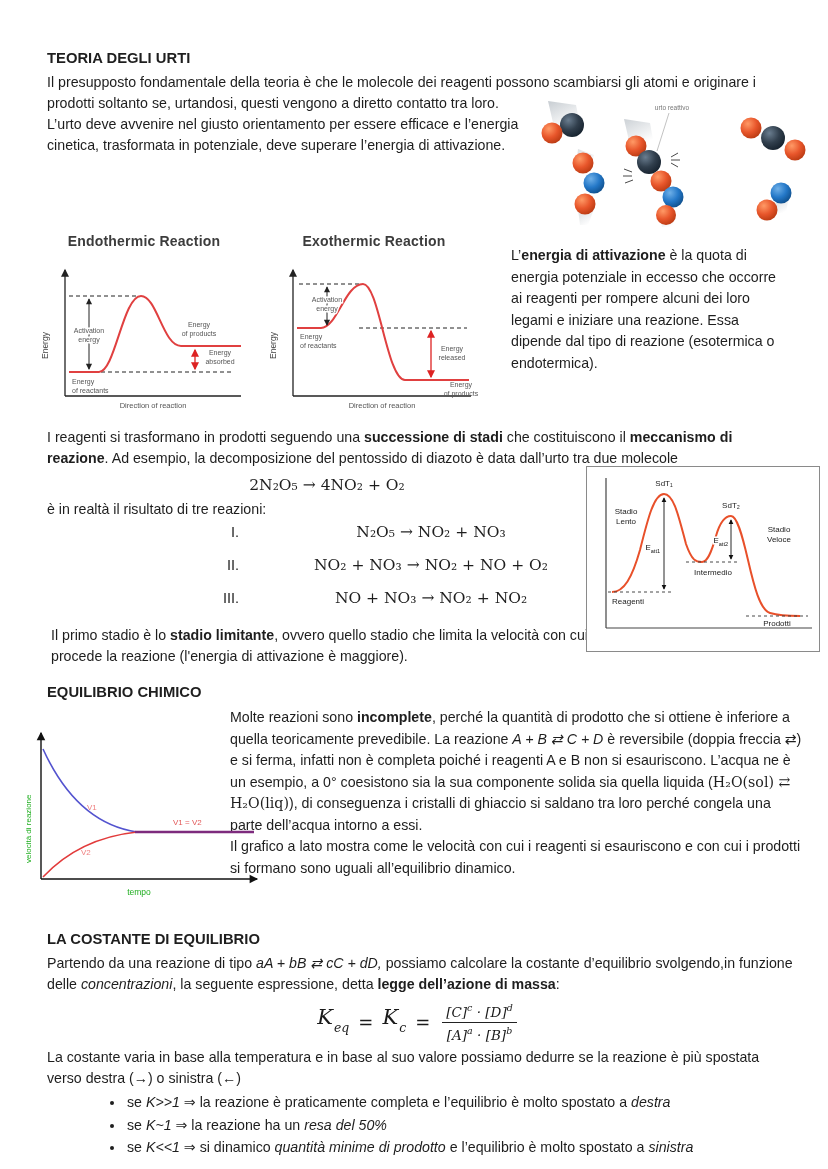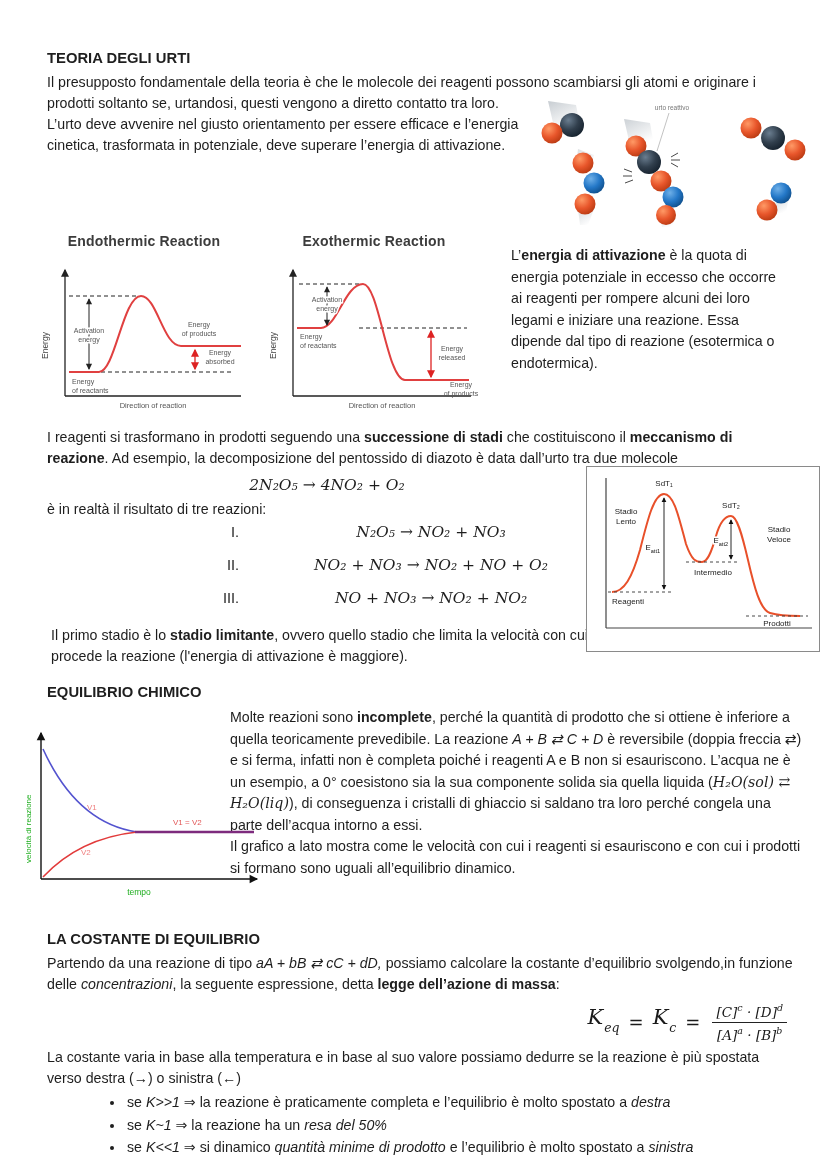--- a/index.html
+++ b/index.html
@@ -2,21 +2,21 @@
 <html><head>
 <meta charset="utf-8">
 <style>
   html,body{margin:0;padding:0;background:#fff;}
   body{width:828px;height:1169px;position:relative;overflow:hidden;
        font-family:"Liberation Sans",sans-serif;font-size:14.2px;line-height:21px;color:#1e1e1e;}
   .page{padding:48px 41px 0 47px;}
   .head{font-size:14.8px;font-weight:bold;margin:0 0 3px 0;}
   .b{font-weight:bold}
   .i{font-style:italic}
-  .math{font-family:"DejaVu Serif",serif;font-style:italic;}
+  .math{font-family:"DejaVu Serif",serif;}
   .mol-float{float:right;width:290px;height:126px;margin:8px -23px 4px 0;}
   .diagrow{display:flex;margin:7px 0 0 -12px;clear:both;}
   .figtitle{font-size:14px;font-weight:bold;color:#3c3c3c;text-align:center;margin-bottom:2px;letter-spacing:.2px;}
   svg text{font-family:"Liberation Sans",sans-serif;}
   .ko{paint-order:stroke;stroke:#fff;stroke-width:3px;}
   .atttext{width:318px;margin-left:26px;padding-top:14px;line-height:21.5px;}
   .mech{position:relative;margin-top:9px;}
   .mechp{width:742px;}
   .eqline{width:560px;text-align:center;font-size:15.5px;margin:6px 0 3px 0;}
   .steps{margin:2px 0 2px 150px;width:410px;}
@@ -24,21 +24,21 @@
   .stepnum{width:42px;text-align:right;font-size:14.5px;}
   .stepeq{margin-left:16px;flex:1;text-align:center;font-size:15.5px;}
   .primo{width:548px;margin-top:2px;}
   .sdtbox{position:absolute;top:39px;right:-33px;}
   .h2a{margin:15px 0 4px 0;}
   .equilrow{position:relative;min-height:208px;}
   .velgraph{position:absolute;left:-26px;top:4px;}
   .equiltext{margin-left:183px;width:574px;line-height:21.5px;}
   .h2b{margin:14px 0 3px 0;}
   .costp{width:746px;}
-  .kwrap{width:100%;display:flex;justify-content:flex-end;margin:7px 0 5px 0;}
+  .kwrap{width:100%;display:flex;justify-content:center;margin:7px 0 5px 0;}
   .kmath{font-family:"DejaVu Serif",serif;font-style:italic;display:flex;align-items:center;font-size:21px;color:#1a1a1a;}
   .kmath sub{font-size:12.5px;vertical-align:-8px;margin-left:1px;}
   .keq{margin:0 9px;font-size:18px;}
   .frac{display:inline-flex;flex-direction:column;align-items:center;font-size:13.5px;line-height:1.2;margin-left:3px;}
   .frac .num{border-bottom:1.2px solid #222;padding:0 4px 2px 4px;}
   .frac .den{padding-top:2px;}
   .frac sup{font-size:9.5px;}
   ul.klist{margin:3px 0 0 0;padding-left:78px;}
   ul.klist li{padding-left:2px;margin-bottom:1.5px;}
 </style>

